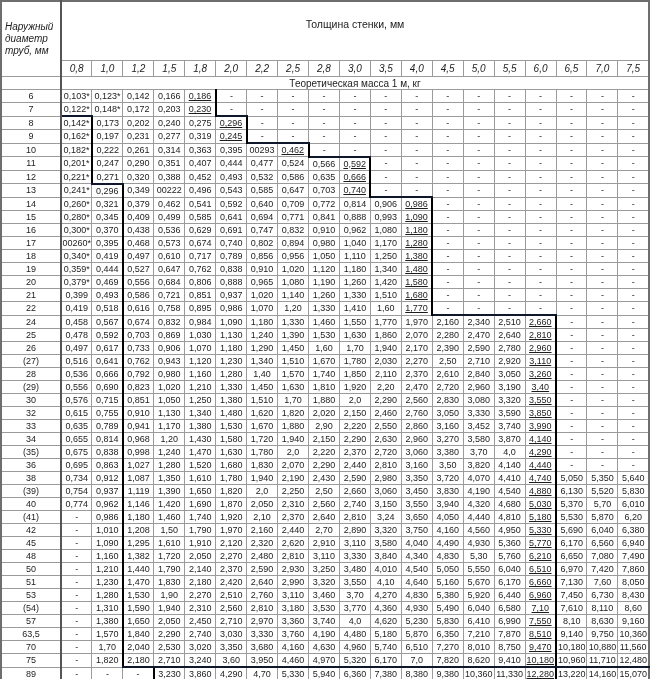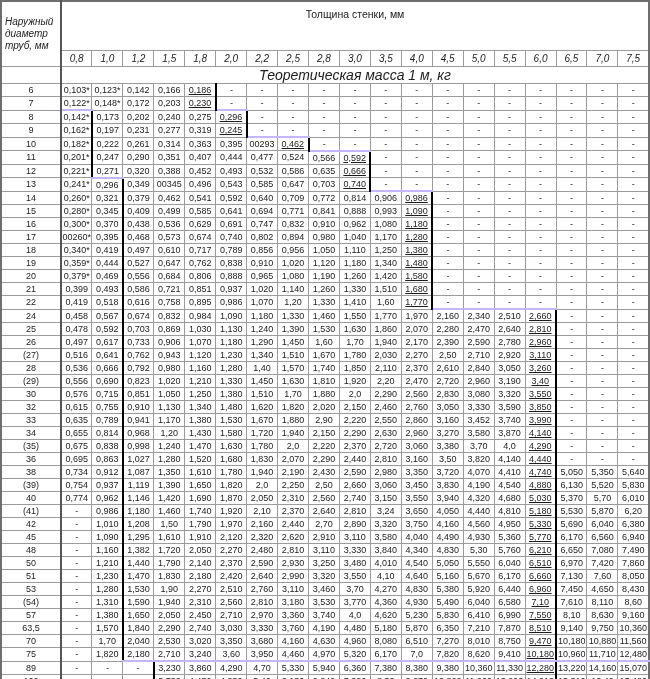--- a/index.html
+++ b/index.html
@@ -4,33 +4,33 @@
 <style>
   html,body{margin:0;padding:0;background:#fff;}
   body{font-family:"Liberation Sans",sans-serif;color:#1c1c1c;}
   .wrap{width:650px;height:679px;overflow:hidden;background:#fff;}
   table{border-collapse:collapse;table-layout:fixed;width:650px;border:2px solid #6e6e6e;}
   th,td{border:1px solid #9b9b9b;text-align:center;vertical-align:middle;
         padding:0;overflow:hidden;white-space:nowrap;}
   th{font-weight:normal;}
   .lbl-head{width:54px;font-size:10px;line-height:12px;text-align:left;
             padding:2px 1px 2px 3px;border-right:2px solid #555;white-space:normal;font-style:italic;}
-  .group-head{font-size:10.5px;height:42px;vertical-align:top;padding-top:6px;}
+  .group-head{font-size:10.5px;height:42px;vertical-align:top;padding-top:16px;}
   .tv{font-size:10px;height:15px;font-style:italic;}
-  .mass-head{font-size:14px;height:12px;font-style:italic;}
+  .mass-head{font-size:10px;height:12px;}
   .empty-corner{border-right:2px solid #555;}
   tbody td{font-size:9px;height:12px;line-height:12px;}
   td.dia{border-right:2px solid #555;font-size:9px;}
   .c0,.c1,.c2,.c3,.c4,.c5,.c6,.c7,.c8,.c9{width:29px;}
   .c10,.c11{width:31px;}
   .c12,.c13,.c14,.c15{width:36px;}
   .c16,.c17,.c18{width:33px;}
   .bl{border-left:2px solid #000;}
   .br{border-right:2px solid #000;text-decoration:underline;}
-  .bb{border-bottom:2px solid #c4b5fd;}
+  .bb{border-bottom:2px solid #0f172a;}
 </style>
 </head>
 <body>
 
 <div class="wrap">
   <table>
     <thead>
       <tr>
         <th class="lbl-head" rowspan="2">Наружный диаметр труб, мм</th>
         <th class="group-head" colspan="19">Толщина стенки, мм</th>
@@ -214,21 +214,21 @@
           <td class="c15">-</td>
           <td class="c16">-</td>
           <td class="c17">-</td>
           <td class="c18">-</td>
         </tr>
         <tr>
           <td class="dia">13</td>
           <td class="c0">0,241*</td>
           <td class="c1">0,296</td>
           <td class="c2 bl">0,349</td>
-          <td class="c3">00345</td>
+          <td class="c3">00222</td>
           <td class="c4">0,496</td>
           <td class="c5">0,543</td>
           <td class="c6">0,585</td>
           <td class="c7">0,647</td>
           <td class="c8">0,703</td>
           <td class="c9 br">0,740</td>
           <td class="c10 bb">-</td>
           <td class="c11 bb">-</td>
           <td class="c12">-</td>
           <td class="c13">-</td>
@@ -910,21 +910,21 @@
           <td class="c7">3,110</td>
           <td class="c8">3,460</td>
           <td class="c9">3,70</td>
           <td class="c10">4,270</td>
           <td class="c11">4,830</td>
           <td class="c12">5,380</td>
           <td class="c13">5,920</td>
           <td class="c14">6,440</td>
           <td class="c15 br">6,960</td>
           <td class="c16">7,450</td>
-          <td class="c17">4,650</td>
+          <td class="c17">6,730</td>
           <td class="c18">8,430</td>
         </tr>
         <tr>
           <td class="dia">(54)</td>
           <td class="c0">-</td>
           <td class="c1">1,310</td>
           <td class="c2 bl">1,590</td>
           <td class="c3">1,940</td>
           <td class="c4">2,310</td>
           <td class="c5">2,560</td>
@@ -991,21 +991,21 @@
           <td class="c0">-</td>
           <td class="c1">1,70</td>
           <td class="c2 bl">2,040</td>
           <td class="c3">2,530</td>
           <td class="c4">3,020</td>
           <td class="c5">3,350</td>
           <td class="c6">3,680</td>
           <td class="c7">4,160</td>
           <td class="c8">4,630</td>
           <td class="c9">4,960</td>
-          <td class="c10">8,080</td>
+          <td class="c10">5,740</td>
           <td class="c11">6,510</td>
           <td class="c12">7,270</td>
           <td class="c13">8,010</td>
           <td class="c14">8,750</td>
           <td class="c15 br">9,470</td>
           <td class="c16">10,180</td>
           <td class="c17">10,880</td>
           <td class="c18">11,560</td>
         </tr>
         <tr>

